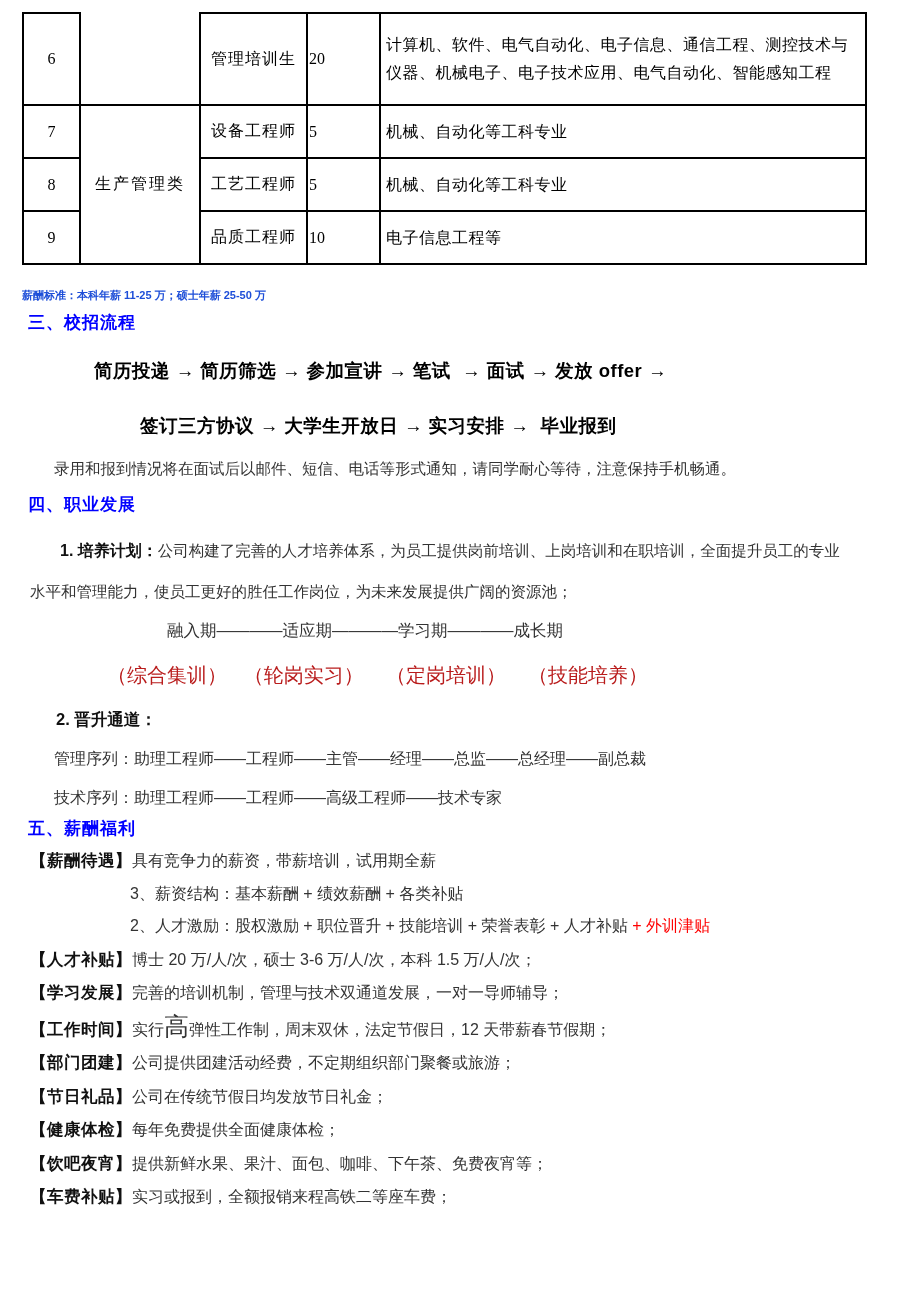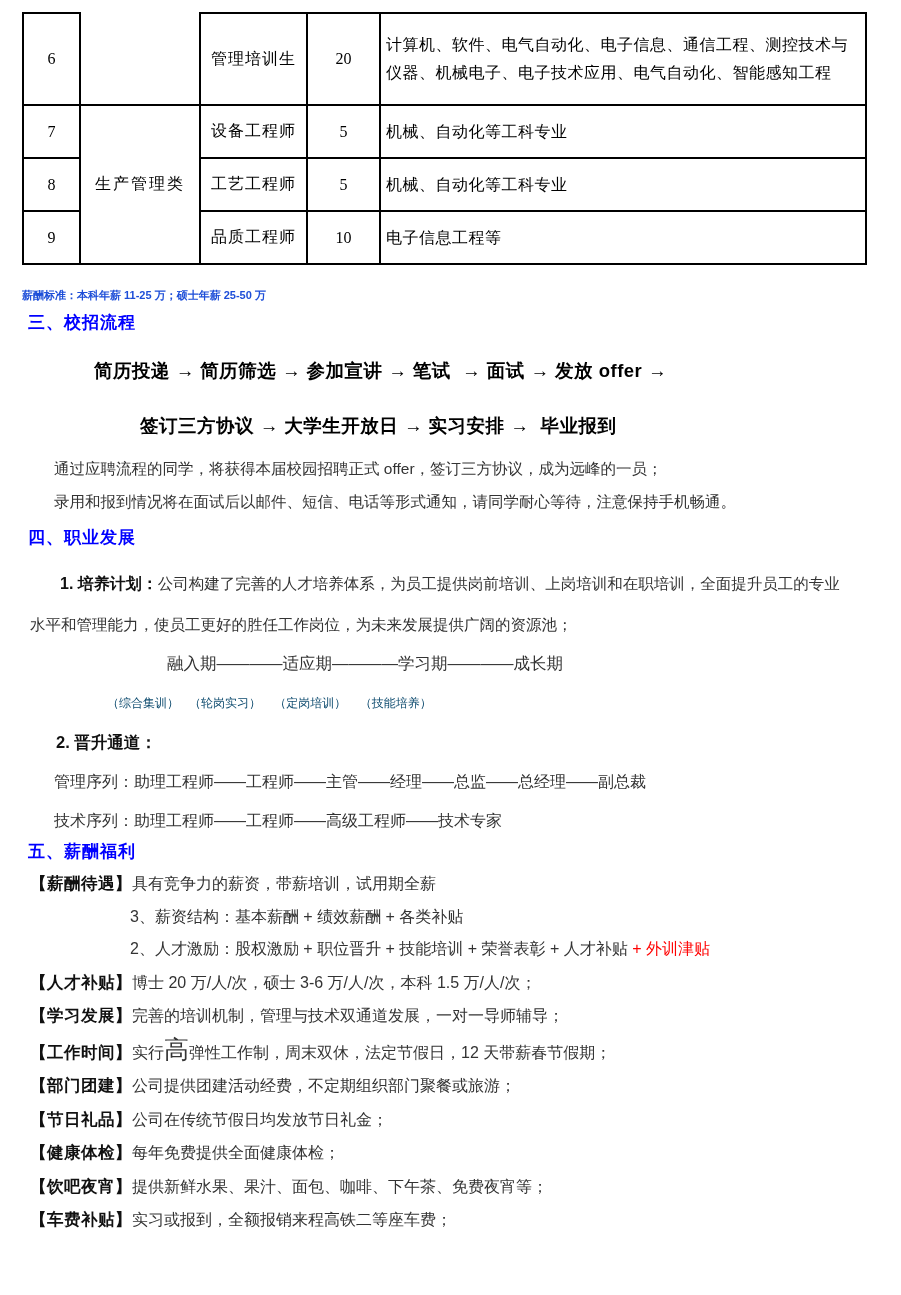--- a/index.html
+++ b/index.html
@@ -15,21 +15,21 @@
     border-collapse:collapse;table-layout:fixed;width:843px;
     font-family:"Liberation Serif","DejaVu Serif",serif;color:#000;
   }
   table.pos-table td{border:2px solid #000;overflow:hidden;}
   tr.row-tall td{height:86px;}
   tr.row-std td{height:47px;}
   .td-no{text-align:center;font-size:16px;}
   .td-cat{text-align:center;font-size:16px;letter-spacing:2px;}
   .td-cat.open-top{border-top:none;}
   .td-pos{text-align:center;font-size:16px;letter-spacing:1px;}
-  .td-cnt{text-align:center;font-size:16px;}
+  .td-cnt{text-align:left;font-size:16px;}
   .td-req{padding:2px 5px;font-size:16px;line-height:28px;letter-spacing:0.5px;}
 
   
   .salary-note{
     margin:23px 0 0 0;color:#1d4ed8;font-weight:bold;font-size:11px;
   }
   .sec-heading{
     margin:8px 0 0 6px;color:#0000ff;font-weight:bold;font-size:17px;
     letter-spacing:1px;
   }
@@ -38,21 +38,21 @@
   .flow{font-weight:bold;color:#000;font-size:18.5px;white-space:pre;letter-spacing:0.5px;}
   .flow1{margin:24px 0 0 72px;}
   .flow2{margin:30px 0 14px 118px;}
 
   
   .para{margin:0 40px 0 32px;font-size:15.5px;line-height:33px;color:#333;}
 
   .plan{margin:14px 36px 0 8px;font-size:15.5px;line-height:41px;color:#333;text-indent:30px;}
   .plan b{color:#111;font-size:16px;}
   .stages{margin:8px 0 0 145px;font-size:16.5px;color:#333;white-space:pre;}
-  .stages-sub{margin:20px 0 11px 85px;font-size:12px;color:#0c4a6e;white-space:pre;}
+  .stages-sub{margin:20px 0 11px 85px;font-size:20px;color:#b91c1c;white-space:pre;}
   .promo{margin:20px 0 0 34px;font-weight:bold;color:#111;font-size:16.5px;}
   .seq{margin:18px 0 0 32px;font-size:16px;color:#333;}
 
   
   .benefit{margin:0 0 0 8px;font-size:16px;line-height:32.5px;color:#333;white-space:pre-wrap;}
   .benefit b{color:#111;font-size:16.5px;letter-spacing:0.5px;}
   .benefit .big{font-size:25px;}
   .sub-line{margin-left:108px;}
   .red{color:#ff0000;}
   .benefits-block{margin-top:4px;}
@@ -98,21 +98,20 @@
         <td class="td-req">电子信息工程等</td>
       </tr>
     </tbody>
   </table>
 
   <p class="salary-note">薪酬标准：本科年薪 11-25 万；硕士年薪 25-50 万</p>
 
   <h2 class="sec-heading">三、校招流程</h2>
   <p class="flow flow1">简历投递 → 简历筛选 → 参加宣讲 → 笔试  → 面试 → 发放 offer →</p>
   <p class="flow flow2">签订三方协议 → 大学生开放日 → 实习安排 →  毕业报到</p>
-  <p class="para">通过应聘流程的同学，将获得本届校园招聘正式 offer，签订三方协议，成为远峰的一员；</p>
   <p class="para">录用和报到情况将在面试后以邮件、短信、电话等形式通知，请同学耐心等待，注意保持手机畅通。</p>
 
   <h2 class="sec-heading">四、职业发展</h2>
   <p class="plan"><b>1. 培养计划：</b><span>公司构建了完善的人才培养体系，为员工提供岗前培训、上岗培训和在职培训，全面提升员工的专业水平和管理能力，使员工更好的胜任工作岗位，为未来发展提供广阔的资源池；</span></p>
   <p class="stages">融入期————适应期————学习期————成长期</p>
   <p class="stages-sub">（综合集训）   （轮岗实习）    （定岗培训）    （技能培养）</p>
   <p class="promo">2. 晋升通道：</p>
   <p class="seq">管理序列：助理工程师——工程师——主管——经理——总监——总经理——副总裁</p>
   <p class="seq">技术序列：助理工程师——工程师——高级工程师——技术专家</p>
 

